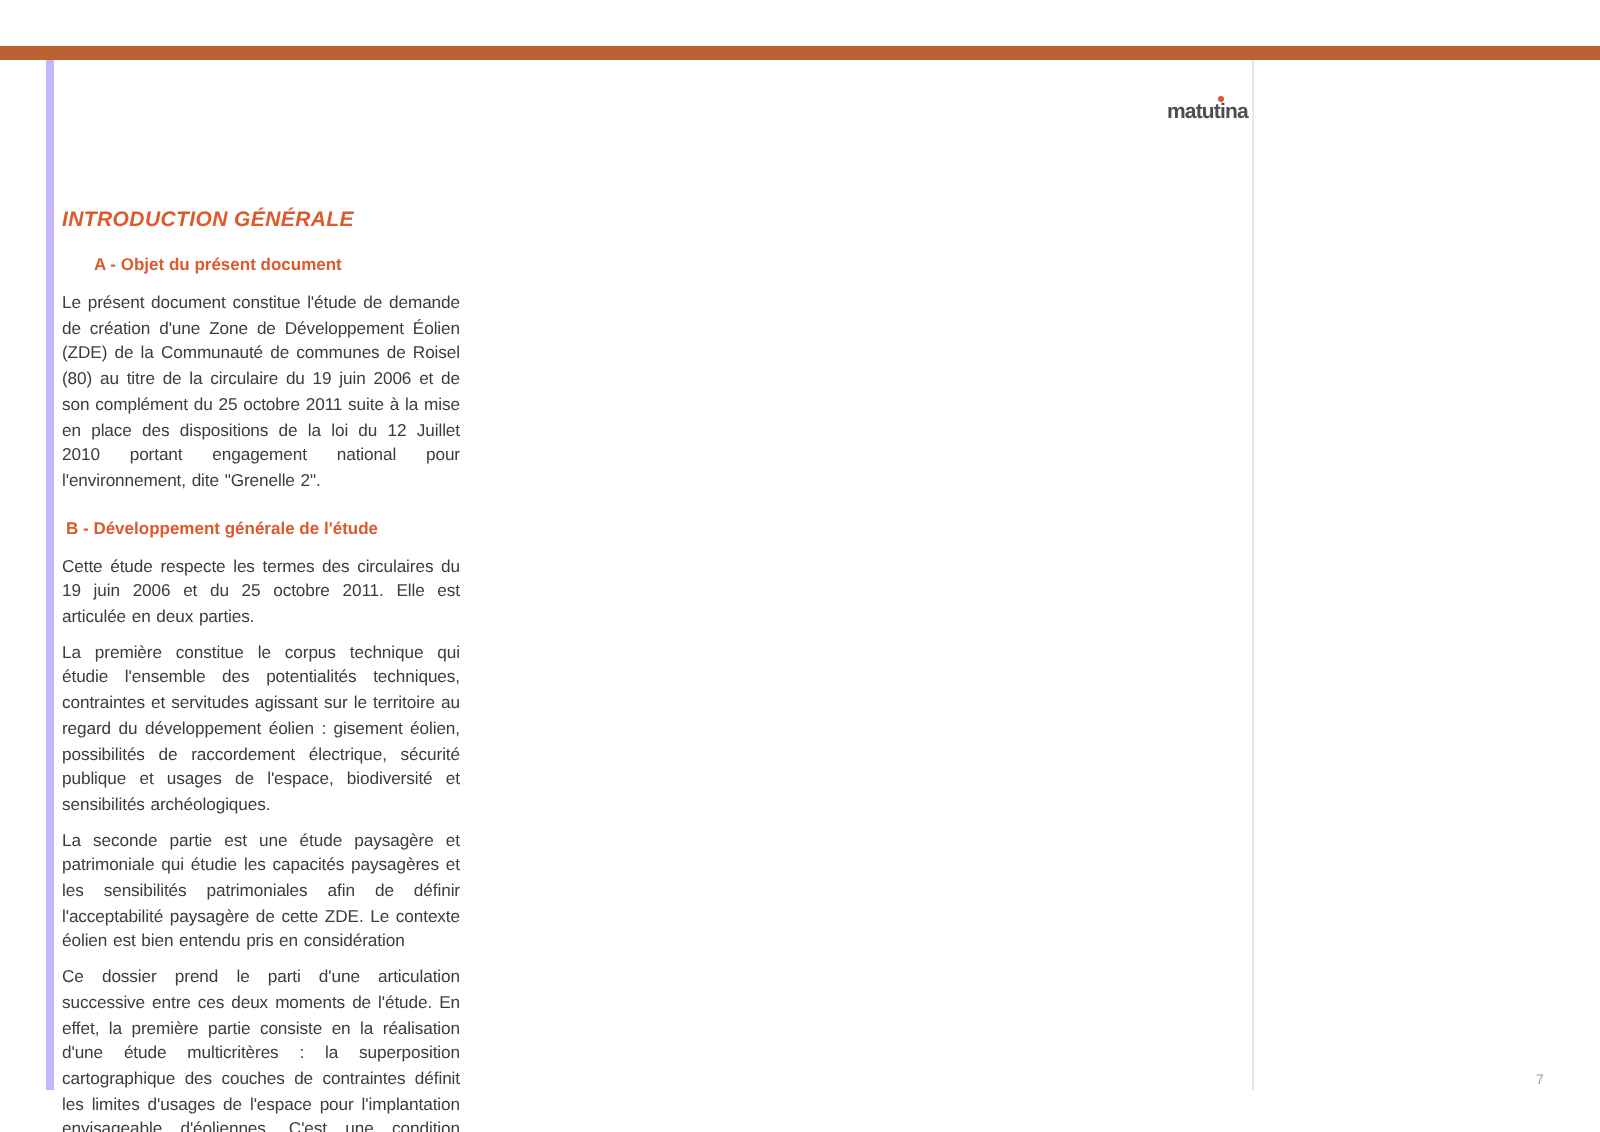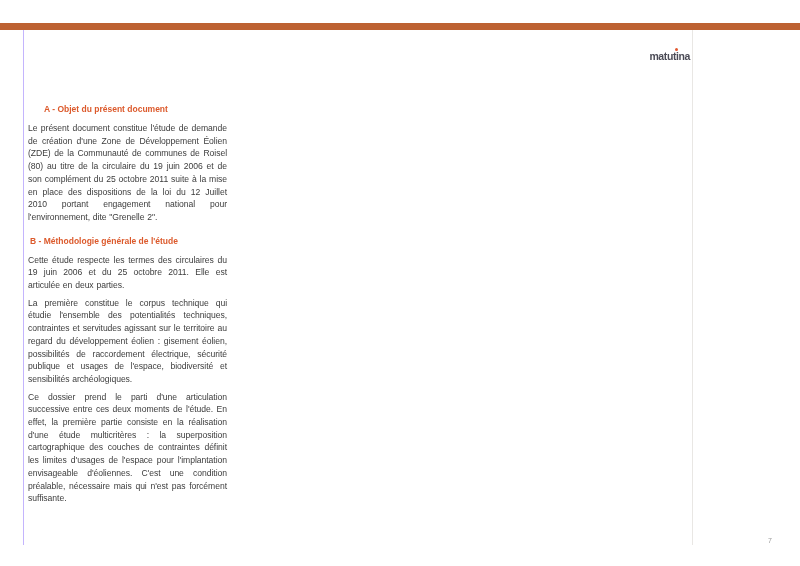--- a/index.html
+++ b/index.html
@@ -17,24 +17,24 @@
     top: 23px;
     left: 0;
     width: 800px;
     height: 7px;
     background: #bd6132;
   }
   .sheet {
     position: absolute;
     top: 30px;
     left: 23px;
-    width: 670px;
+    width: 604px;
     height: 515px;
     background: #ffffff;
-    border-left: 1px solid #c4b5fd;
+    border-left: 4px solid #c4b5fd;
     border-right: 1px solid #e9e7e4;
   }
   .logo {
     position: absolute;
     top: 21px;
     right: 2px;
     font-size: 10.5px;
     font-weight: bold;
     letter-spacing: -0.4px;
     color: #4c4c57;
@@ -93,25 +93,27 @@
 <div class="top-bar"></div>
 
 <div class="sheet">
 
   <div class="logo">
     <span>matutina</span>
     <span class="logo-dot"></span>
   </div>
 
   <div class="content">
+    <h1 class="doc-title">INTRODUCTION GÉNÉRALE</h1>
 
     <h2 class="section-heading a">A - Objet du présent document</h2>
     <p>Le présent document constitue l'étude de demande de création d'une Zone de Développement Éolien (ZDE) de la Communauté de communes de Roisel (80) au titre de la circulaire du 19 juin 2006 et de son complément du 25 octobre 2011 suite à la mise en place des dispositions de la loi du 12 Juillet 2010 portant engagement national pour l'environnement, dite "Grenelle 2".</p>
 
-    <h2 class="section-heading b">B - Méthodologie générale de l'étude</h2>
+    <h2 class="section-heading b">B - Développement générale de l'étude</h2>
     <p>Cette étude respecte les termes des circulaires du 19 juin 2006 et du 25 octobre 2011. Elle est articulée en deux parties.</p>
     <p>La première constitue le corpus technique qui étudie l'ensemble des potentialités techniques, contraintes et servitudes agissant sur le territoire au regard du développement éolien : gisement éolien, possibilités de raccordement électrique, sécurité publique et usages de l'espace, biodiversité et sensibilités archéologiques.</p>
+    <p>La seconde partie est une étude paysagère et patrimoniale qui étudie les capacités paysagères et les sensibilités patrimoniales afin de définir l'acceptabilité paysagère de cette ZDE. Le contexte éolien est bien entendu pris en considération</p>
     <p>Ce dossier prend le parti d'une articulation successive entre ces deux moments de l'étude. En effet, la première partie consiste en la réalisation d'une étude multicritères : la superposition cartographique des couches de contraintes définit les limites d'usages de l'espace pour l'implantation envisageable d'éoliennes. C'est une condition préalable, nécessaire mais qui n'est pas forcément suffisante.</p>
   </div>
 
 </div>
 
 <div class="page-number">7</div>
 
 </body></html>

